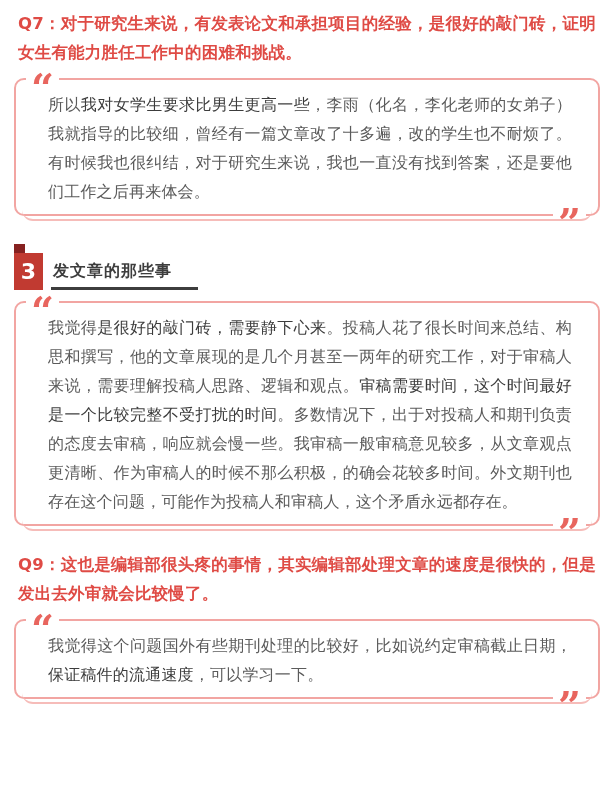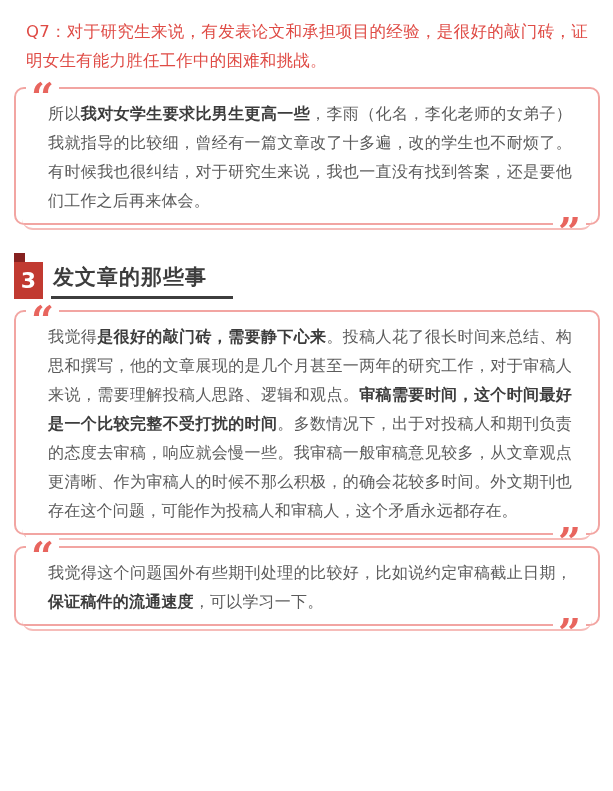--- a/index.html
+++ b/index.html
@@ -8,23 +8,23 @@
     width:613px;height:791px;
     background:var(--page-bg,#fff);
     overflow:hidden;
     font-family:"DejaVu Sans","Liberation Sans",sans-serif;
     box-sizing:border-box;
   }
   .content{padding:5px 13px 0 14px;}
 
   
   .question{
-    margin:12px;
+    margin:4px;
     font-size:16.5px;
-    font-weight:normal;
+    font-weight:bold;
     color:var(--question-red);
     line-height:29px;
     text-align:justify;
     letter-spacing:0.2px;
   }
   .question.q8{margin-top:15px;}
   .question.q9{margin-top:24px;}
 
   
   .quote{
@@ -45,21 +45,21 @@
     pointer-events:none;
   }
   .quote-text{
     margin:0;
     font-size:16px;
     line-height:29px;
     color:var(--body-text);
     text-align:justify;
     letter-spacing:0.2px;
   }
-  .quote-text .b{font-weight:bold;color:var(--body-bold);}
+  .quote-text .b{font-weight:normal;color:var(--body-bold);}
   .qmark{
     position:absolute;
     font-family:"DejaVu Serif","Liberation Serif",serif;
     font-weight:bold;
     color:var(--quote-mark);
     background:#fff;
     font-size:40px;
     line-height:1;
     height:20px;
     overflow:hidden;
@@ -85,21 +85,21 @@
     background:var(--badge-red);
     color:#fff;
     font-size:22px;font-weight:bold;
     display:flex;align-items:center;justify-content:center;
   }
   .section-title-wrap{
     border-bottom:3px solid var(--heading-dark);
     padding:0 26px 5px 2px;
   }
   .section-title{
-    font-size:21px;
+    font-size:16px;
     font-weight:bold;
     color:var(--heading-dark);
     letter-spacing:1px;
   }
 </style>
 </head>
 <body>
 
 <div class="page">
   <div class="content">
@@ -122,20 +122,21 @@
       </span>
     </div>
 
 
     <div class="quote">
       <span class="qmark qmark-open">“</span>
       <p class="quote-text"><span class="n">我觉得</span><span class="b">是很好的敲门砖，需要静下心来</span><span class="n">。投稿人花了很长时间来总结、构思和撰写，他的文章展现的是几个月甚至一两年的研究工作，对于审稿人来说，需要理解投稿人思路、逻辑和观点。</span><span class="b">审稿需要时间，这个时间最好是一个比较完整不受打扰的时间</span><span class="n">。多数情况下，出于对投稿人和期刊负责的态度去审稿，响应就会慢一些。我审稿一般审稿意见较多，从文章观点更清晰、作为审稿人的时候不那么积极，的确会花较多时间。外文期刊也存在这个问题，可能作为投稿人和审稿人，这个矛盾永远都存在。</span></p>
       <span class="qmark qmark-close">”</span>
     </div>
 
+    <p class="question q9">Q9：这也是编辑部很头疼的事情，其实编辑部处理文章的速度是很快的，但是发出去外审就会比较慢了。</p>
 
     <div class="quote">
       <span class="qmark qmark-open">“</span>
       <p class="quote-text"><span class="n">我觉得这个问题国外有些期刊处理的比较好，比如说约定审稿截止日期，</span><span class="b">保证稿件的流通速度</span><span class="n">，可以学习一下。</span></p>
       <span class="qmark qmark-close">”</span>
     </div>
 
   </div>
 </div>
 

